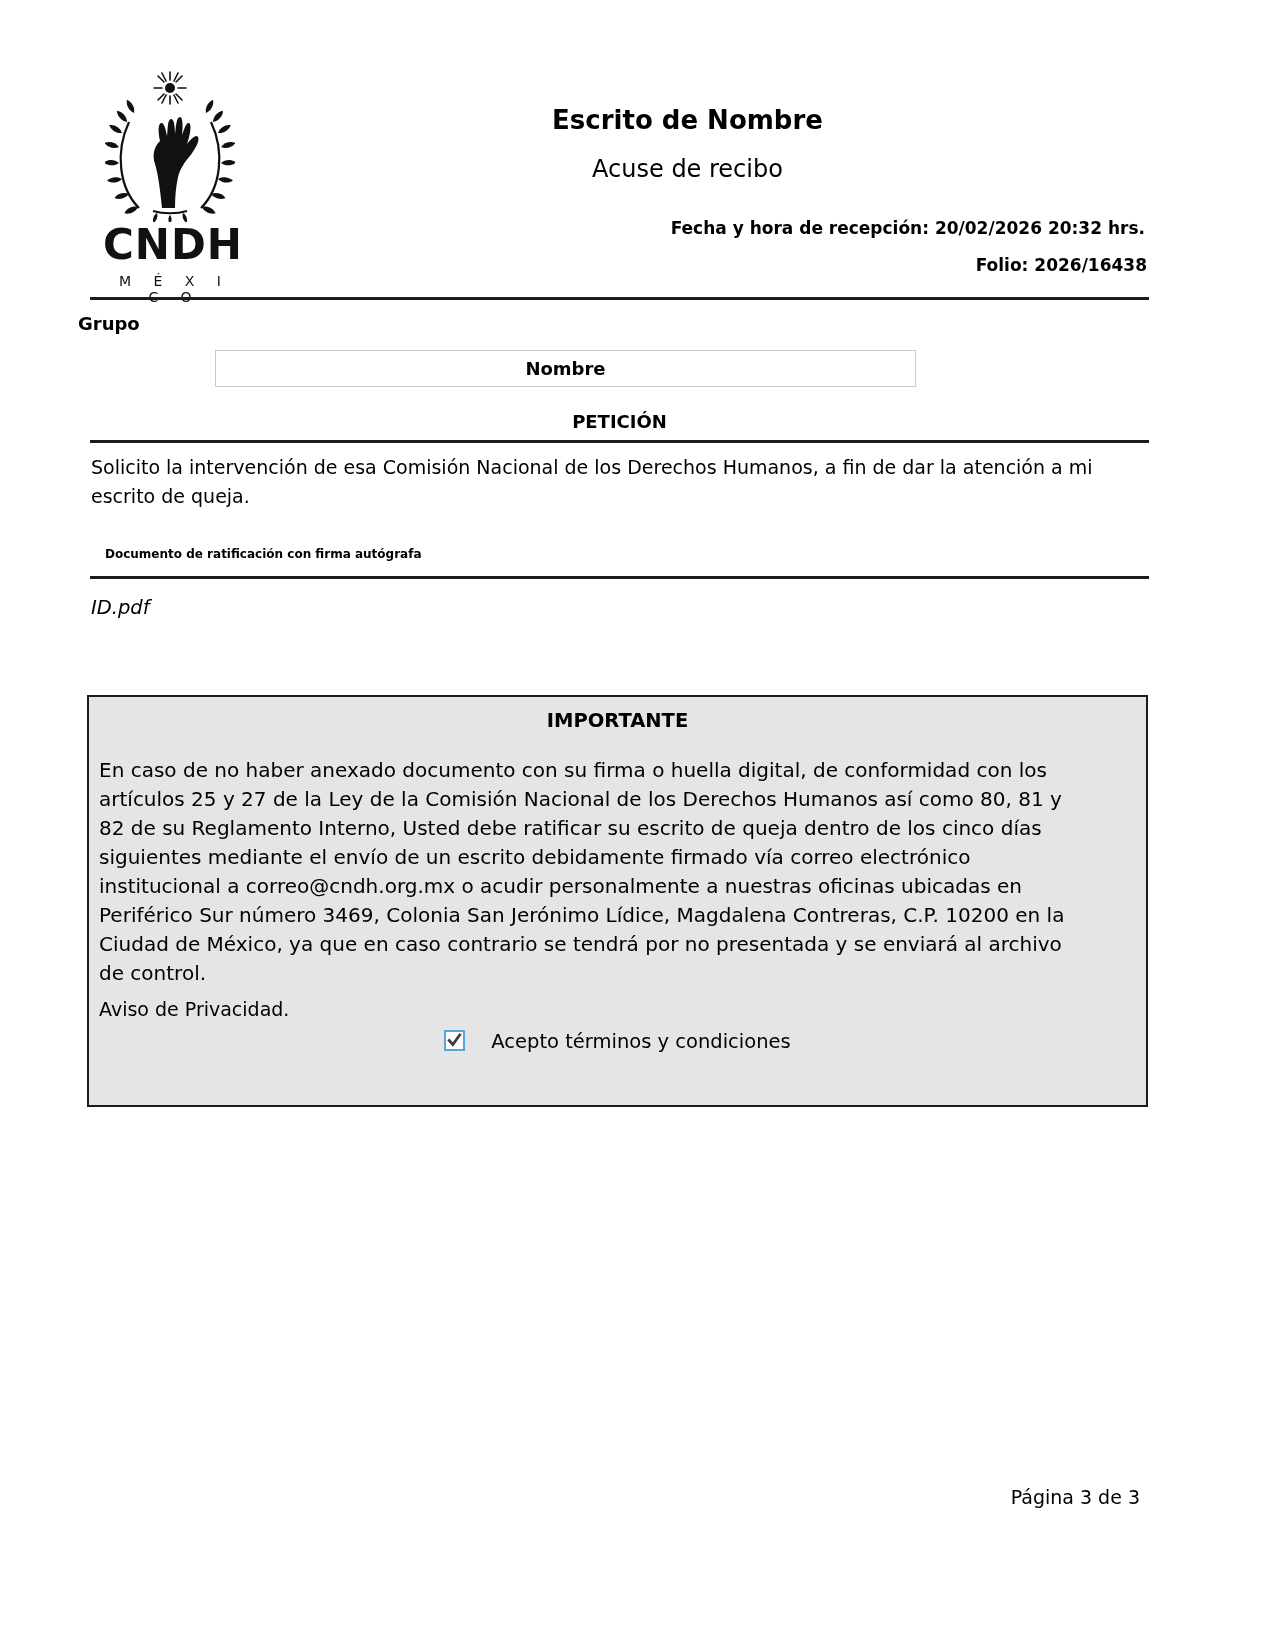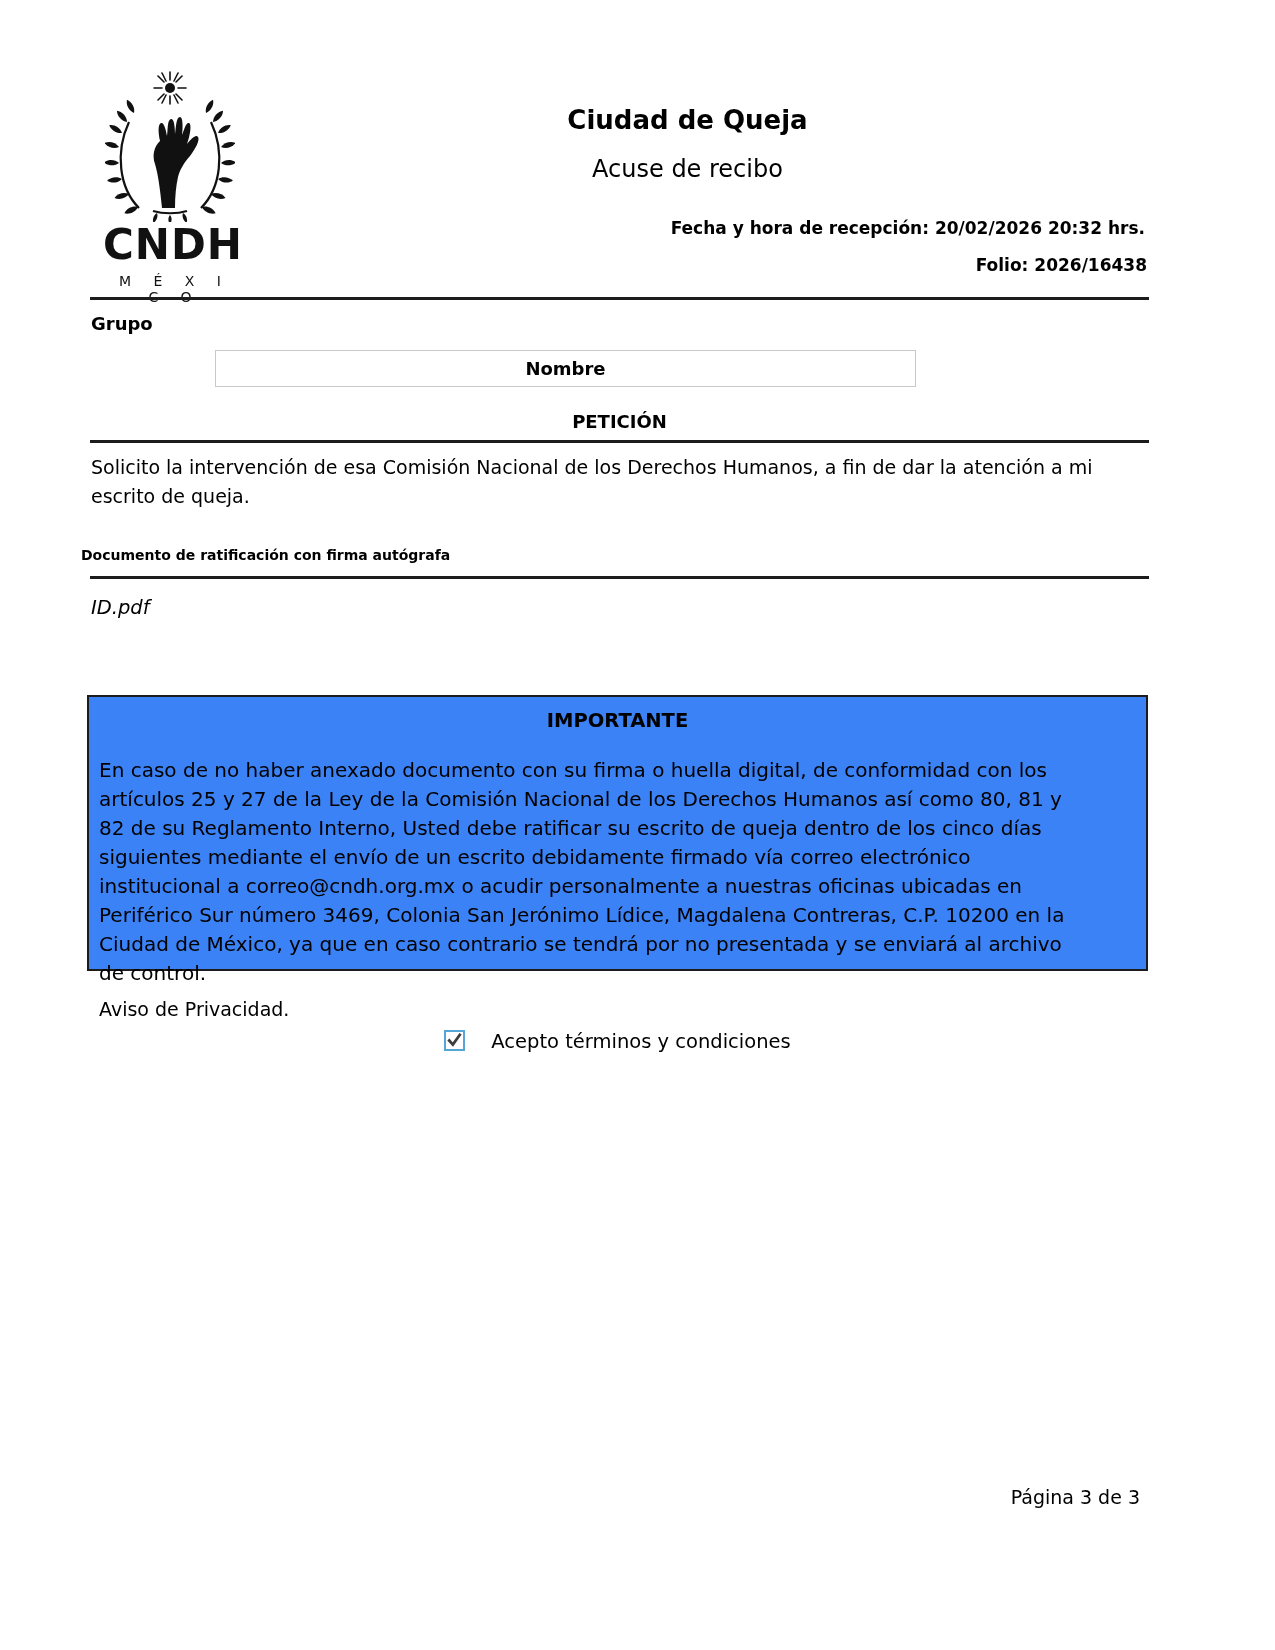--- a/index.html
+++ b/index.html
@@ -40,46 +40,46 @@
     position:absolute; right:128px; top:255px;
     font-size:17px; font-weight:bold; text-align:right;
   }
 
   .rule { position:absolute; left:90px; width:1059px; height:3px; background:#1c1c1c; }
   .rule-1 { top:297px; }
   .rule-2 { top:440px; }
   .rule-3 { top:576px; }
 
   
-  .grupo-label { position:absolute; left:91px; top:313px; font-size:18px; font-weight:bold; }
+  .grupo-label { position:absolute; left:78px; top:313px; font-size:18px; font-weight:bold; }
   .nombre-box {
     position:absolute; left:215px; top:350px; width:701px; height:37px;
     border:1px solid #c9c9c9; background:#fff;
     display:flex; align-items:center; justify-content:center;
     font-size:18px; font-weight:bold;
   }
 
   
   .peticion-heading {
     position:absolute; left:90px; top:411px; width:1059px;
     text-align:center; font-size:18px; font-weight:bold;
   }
   .peticion-text {
     position:absolute; left:91px; top:453px; width:1040px;
     font-size:19px; line-height:29px;
   }
 
   
-  .ratif-heading { position:absolute; left:81px; top:547px; font-size:14px; font-weight:bold; }
+  .ratif-heading { position:absolute; left:105px; top:547px; font-size:12px; font-weight:bold; }
   .ratif-file { position:absolute; left:91px; top:596px; font-size:19.5px;font-style:italic; }
 
   
   .imp-box {
-    position:absolute; left:87px; top:695px; width:1061px; height:276px;
-    border:2px solid #1c1c1c; background:#3b82f6;
+    position:absolute; left:87px; top:695px; width:1061px; height:412px;
+    border:2px solid #1c1c1c; background:#e5e5e5;
   }
   .imp-title { margin-top:12px; text-align:center; font-size:19.5px; font-weight:bold; }
   .imp-para {
     margin:24px 0 0 10px; width:985px;
     font-size:20px; line-height:29px;
   }
   .imp-privacy { margin:7px 0 0 10px; font-size:19px; line-height:29px; }
   .imp-check-row {
     margin-top:6px; display:flex; justify-content:center; gap:26px;
   }
@@ -156,21 +156,21 @@
         C87,54 85,66 82,74
         C86,69 91,64 93,67
         C95,70 91,78 85,86
         C79,93 75,99 73,107
         C71,116 70,126 70,138 Z"></path>
     </svg>
     <div class="logo-org">CNDH</div>
     <div class="logo-country">M É X I C O</div>
   </div>
 
-  <div class="doc-title">Ciudad de Queja</div>
+  <div class="doc-title">Escrito de Nombre</div>
   <div class="doc-subtitle">Acuse de recibo</div>
   <div class="reception">Fecha y hora de recepción: 20/02/2026 20:32 hrs.</div>
   <div class="folio">Folio: 2026/16438</div>
 
   <div class="rule rule-1"></div>
 
   <div class="grupo-label">Grupo</div>
   <div class="nombre-box">
     <span>Nombre</span>
   </div>

